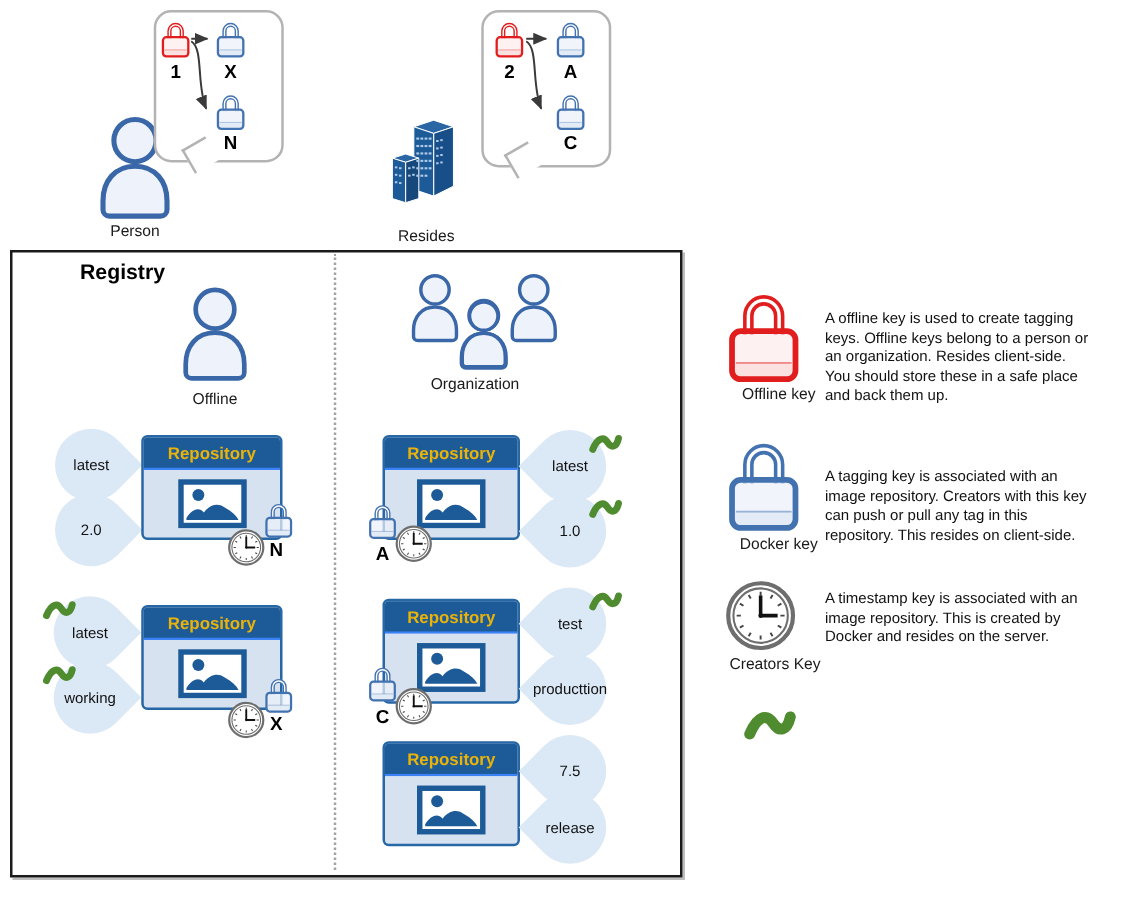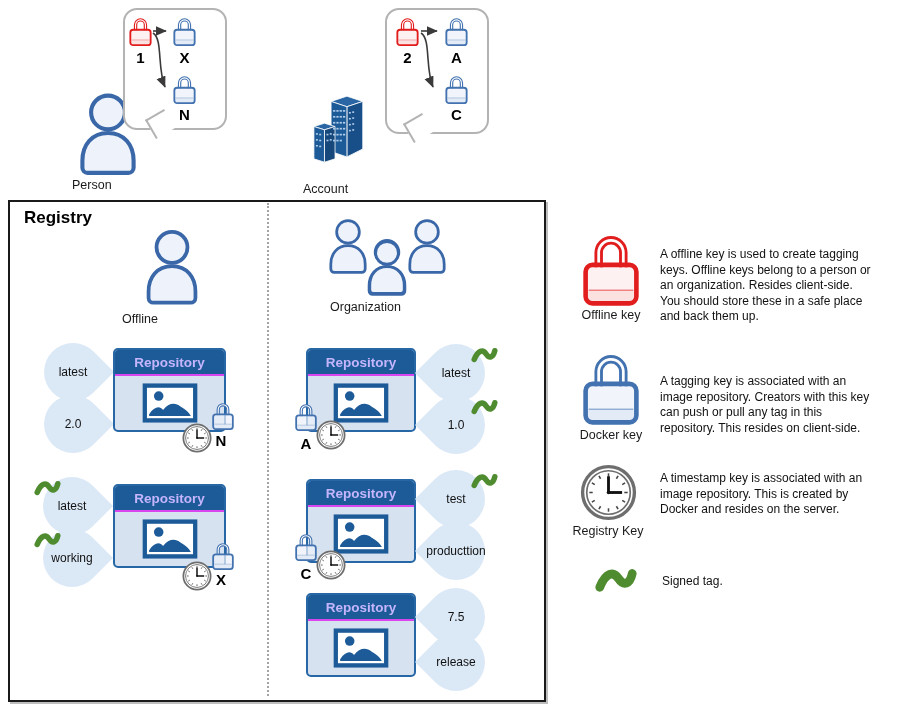--- a/index.html
+++ b/index.html
@@ -1,56 +1,56 @@
 <!DOCTYPE html>
 <html><head>
 <meta charset="utf-8">
 <style>
   html,body{margin:0;padding:0;background:#fff;}
   #stage{position:relative;width:900px;height:723px;background:#fff;
          font-family:"Liberation Sans",sans-serif;color:#111;overflow:hidden;}
   .abs{position:absolute;}
-  .caption{font-size:12.5px;color:#1a1a1a;text-align:left;}
+  .caption{font-size:12.5px;color:#1a1a1a;text-align:center;}
   .keyletter{font-size:15px;font-weight:bold;color:#000;text-align:center;}
 
   
   .bubble{position:absolute;background:#fff;border:2px solid #b3b3b3;border-radius:14px;}
   .bubble-tail{position:absolute;width:20px;height:20px;background:#fff;
                border-left:2px solid #b3b3b3;border-bottom:2px solid #b3b3b3;
                transform:rotate(60deg);}
 
   
   .registry-box{position:absolute;border:2px solid #1a1a1a;background:#fff;
                 box-shadow:2px 2px 0 rgba(110,110,110,.45);}
-  .registry-title{position:absolute;font-size:17px;font-weight:bold;color:#000;}
+  .registry-title{position:absolute;font-size:17px;font-weight:bold;color:#000;margin-left:40px;}
   .divider{position:absolute;border-left:2px dotted #a3a3a3;}
 
   
   .repo{position:absolute;width:110px;height:84px;border:2px solid #2767a6;border-radius:5px;
         background:#d6e2f0;box-sizing:border-box;}
-  .repo-header{height:24px;background:#1d5b98;border-bottom:2px solid #d946ef;
-               border-radius:3px 3px 0 0;color:#c4b5fd;font-weight:bold;font-size:13.5px;
+  .repo-header{height:24px;background:#1d5b98;border-bottom:2px solid #3b82f6;
+               border-radius:3px 3px 0 0;color:#eab308;font-weight:bold;font-size:13.5px;
                display:flex;align-items:center;justify-content:center;}
   .repo-body{position:relative;height:54px;display:flex;align-items:center;justify-content:center;}
 
   
   .tag{position:absolute;width:58px;height:58px;background:#dbe8f6;}
   .tag.point-right{border-radius:50% 0 50% 50%;transform:rotate(45deg);}
   .tag.point-left{border-radius:0 50% 50% 50%;transform:rotate(-45deg);}
   .tag-label{position:absolute;inset:0;display:flex;align-items:center;justify-content:center;
              font-size:12px;color:#111;white-space:nowrap;}
   .tag.point-right .tag-label{transform:rotate(-45deg);}
   .tag.point-left .tag-label{transform:rotate(45deg);}
 
   
   .lock-red {--lk-stroke:#e11d1d;--lk-fill:#fdecec;--lk-band:#f8c7c7;}
   .lock-blue{--lk-stroke:#4272b0;--lk-fill:#ebf1fa;--lk-band:#ccd9ed;}
 
   .legend-text{position:absolute;font-size:12px;line-height:15.5px;color:#111;white-space:pre-line;}
-  .legend-label{position:absolute;font-size:12.5px;color:#1a1a1a;text-align:center;}
+  .legend-label{position:absolute;font-size:12.5px;color:#1a1a1a;text-align:center;margin-left:12px;}
 </style>
 </head>
 <body>
 
 <div id="stage">
 
   <svg width="0" height="0" style="position:absolute" aria-hidden="true">
     <defs>
       <marker id="arrowhead" markerWidth="9" markerHeight="8" refX="6.5" refY="3" orient="auto">
         <path d="M0,0 L7,3 L0,6 Z" fill="#3a3a3a"></path>
@@ -169,21 +169,21 @@
       <rect x="15" y="71" width="3" height="2.4"></rect>
         <rect x="20" y="72" width="3" height="2.4"></rect>
       <rect x="15" y="80" width="3" height="2.4"></rect>
         <rect x="20" y="81" width="3" height="2.4"></rect>
       <rect x="31" y="63" width="3" height="2.4"></rect>
         <rect x="36" y="62" width="3" height="2.4"></rect>
       <rect x="31" y="72" width="3" height="2.4"></rect>
         <rect x="36" y="71" width="3" height="2.4"></rect>
     </g>
   </svg>
-  <div class="abs caption" style="left:303px;top:182px;width:76px">Account</div>
+  <div class="abs caption" style="left:303px;top:182px;width:76px">Resides</div>
 
   <div class="bubble" style="left:385px;top:8px;width:100px;height:122px">
     <div class="bubble-tail" style="left:20px;top:107px"></div>
   </div>
   <svg class="abs" style="left:385px;top:8px;width:100px;height:122px;pointer-events:none" viewBox="0 0 100 122">
     <path d="M36,23 L52,23" fill="none" stroke="#3a3a3a" stroke-width="1.6" marker-end="url(#arrowhead)"></path>
     <path d="M36,25 C46,31 40,60 48,79" fill="none" stroke="#3a3a3a" stroke-width="1.6" marker-end="url(#arrowhead)"></path>
   </svg>
   <svg class="abs lock-red" style="left:395px;top:15px;width:25px;height:32px" viewBox="0 0 40 52">
       <use href="#sym-lock"></use>
@@ -354,23 +354,22 @@
     </svg>
   <div class="legend-label" style="left:563px;top:428px;width:96px">Docker key</div>
   <div class="legend-text" style="left:660px;top:374px;width:250px">A tagging key is associated with an
 image repository. Creators with this key
 can push or pull any tag in this
 repository. This resides on client-side.</div>
 
   <svg class="abs" style="left:580px;top:464px;width:57px;height:57px" viewBox="0 0 44 44">
       <use href="#sym-clock"></use>
     </svg>
-  <div class="legend-label" style="left:556px;top:524px;width:104px">Registry Key</div>
+  <div class="legend-label" style="left:556px;top:524px;width:104px">Creators Key</div>
   <div class="legend-text" style="left:660px;top:471px;width:250px">A timestamp key is associated with an
 image repository. This is created by
 Docker and resides on the server.</div>
 
   <svg class="abs" style="left:594px;top:566px;width:44px;height:30px" viewBox="0 0 34 24">
       <use href="#sym-squiggle"></use>
     </svg>
-  <div class="legend-text" style="left:662px;top:574px;width:200px">Signed tag.</div>
 
 </div>
 
 </body></html>

